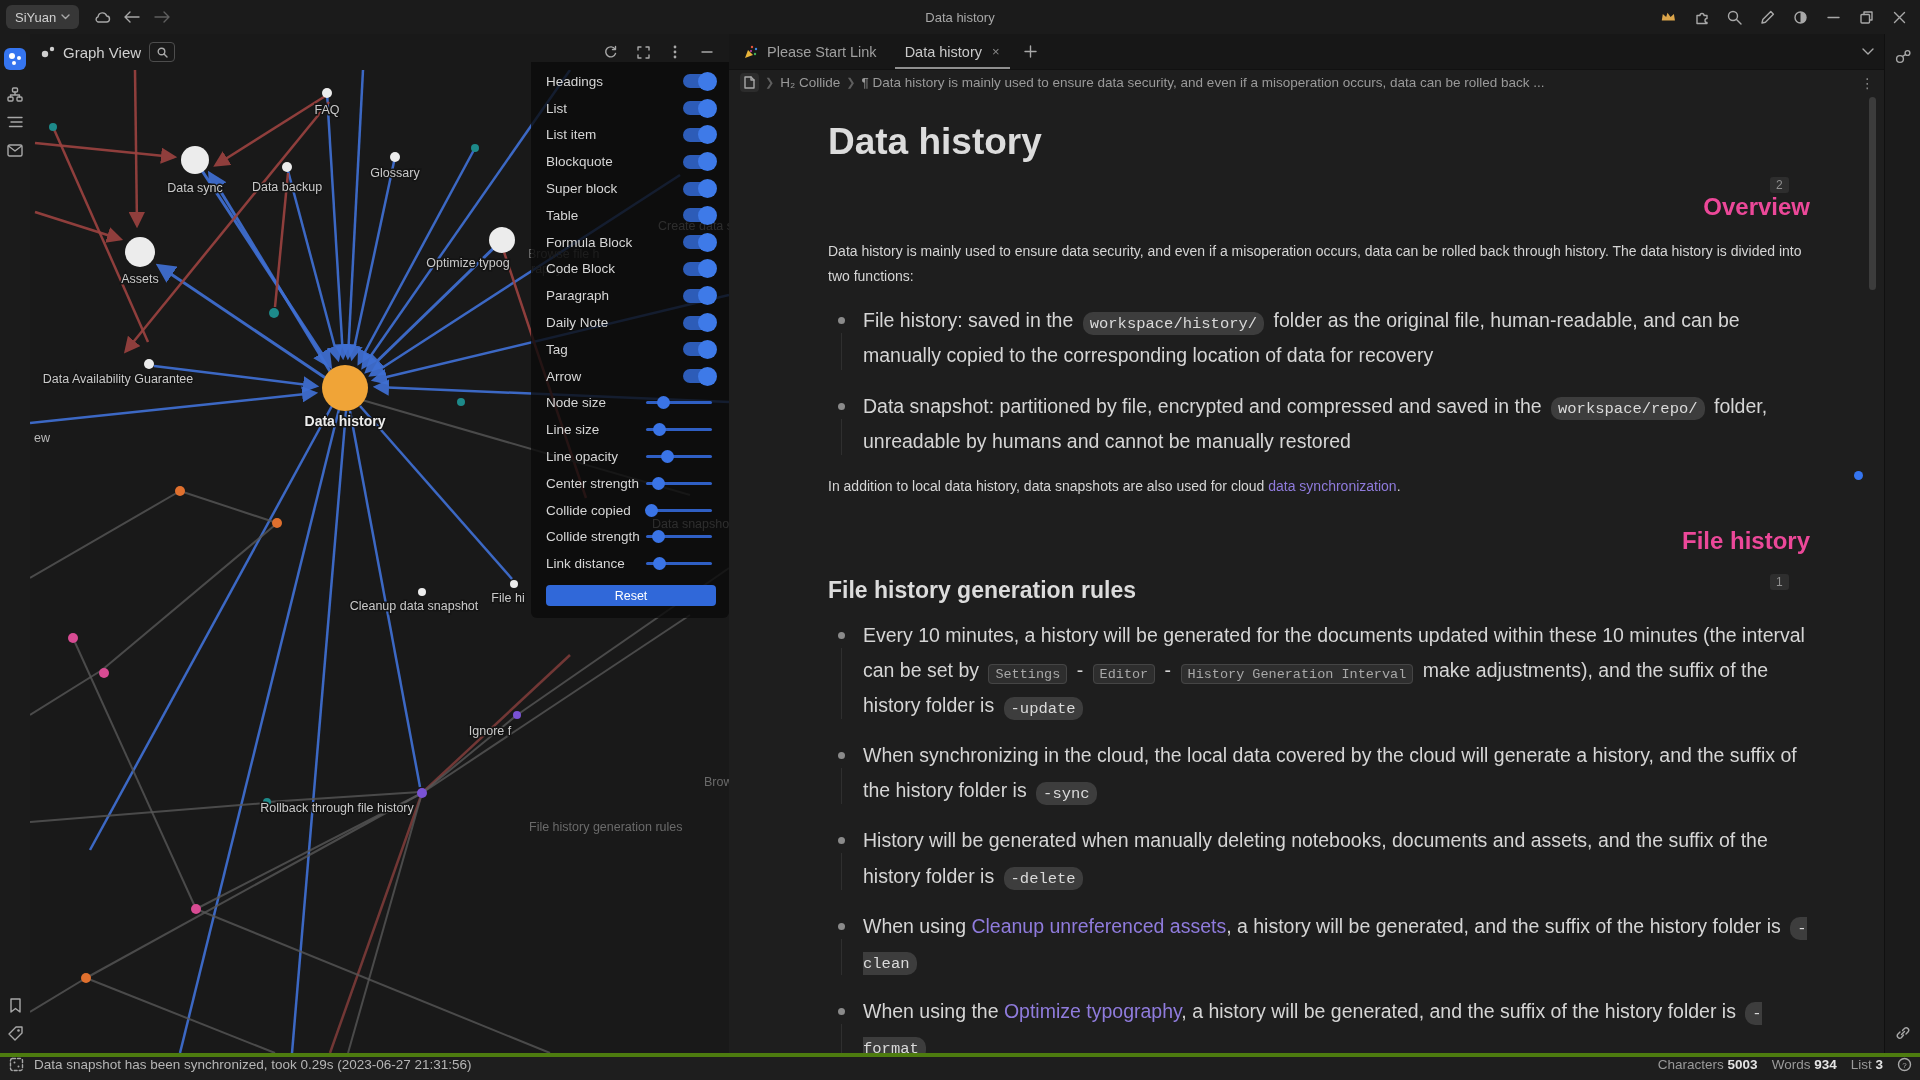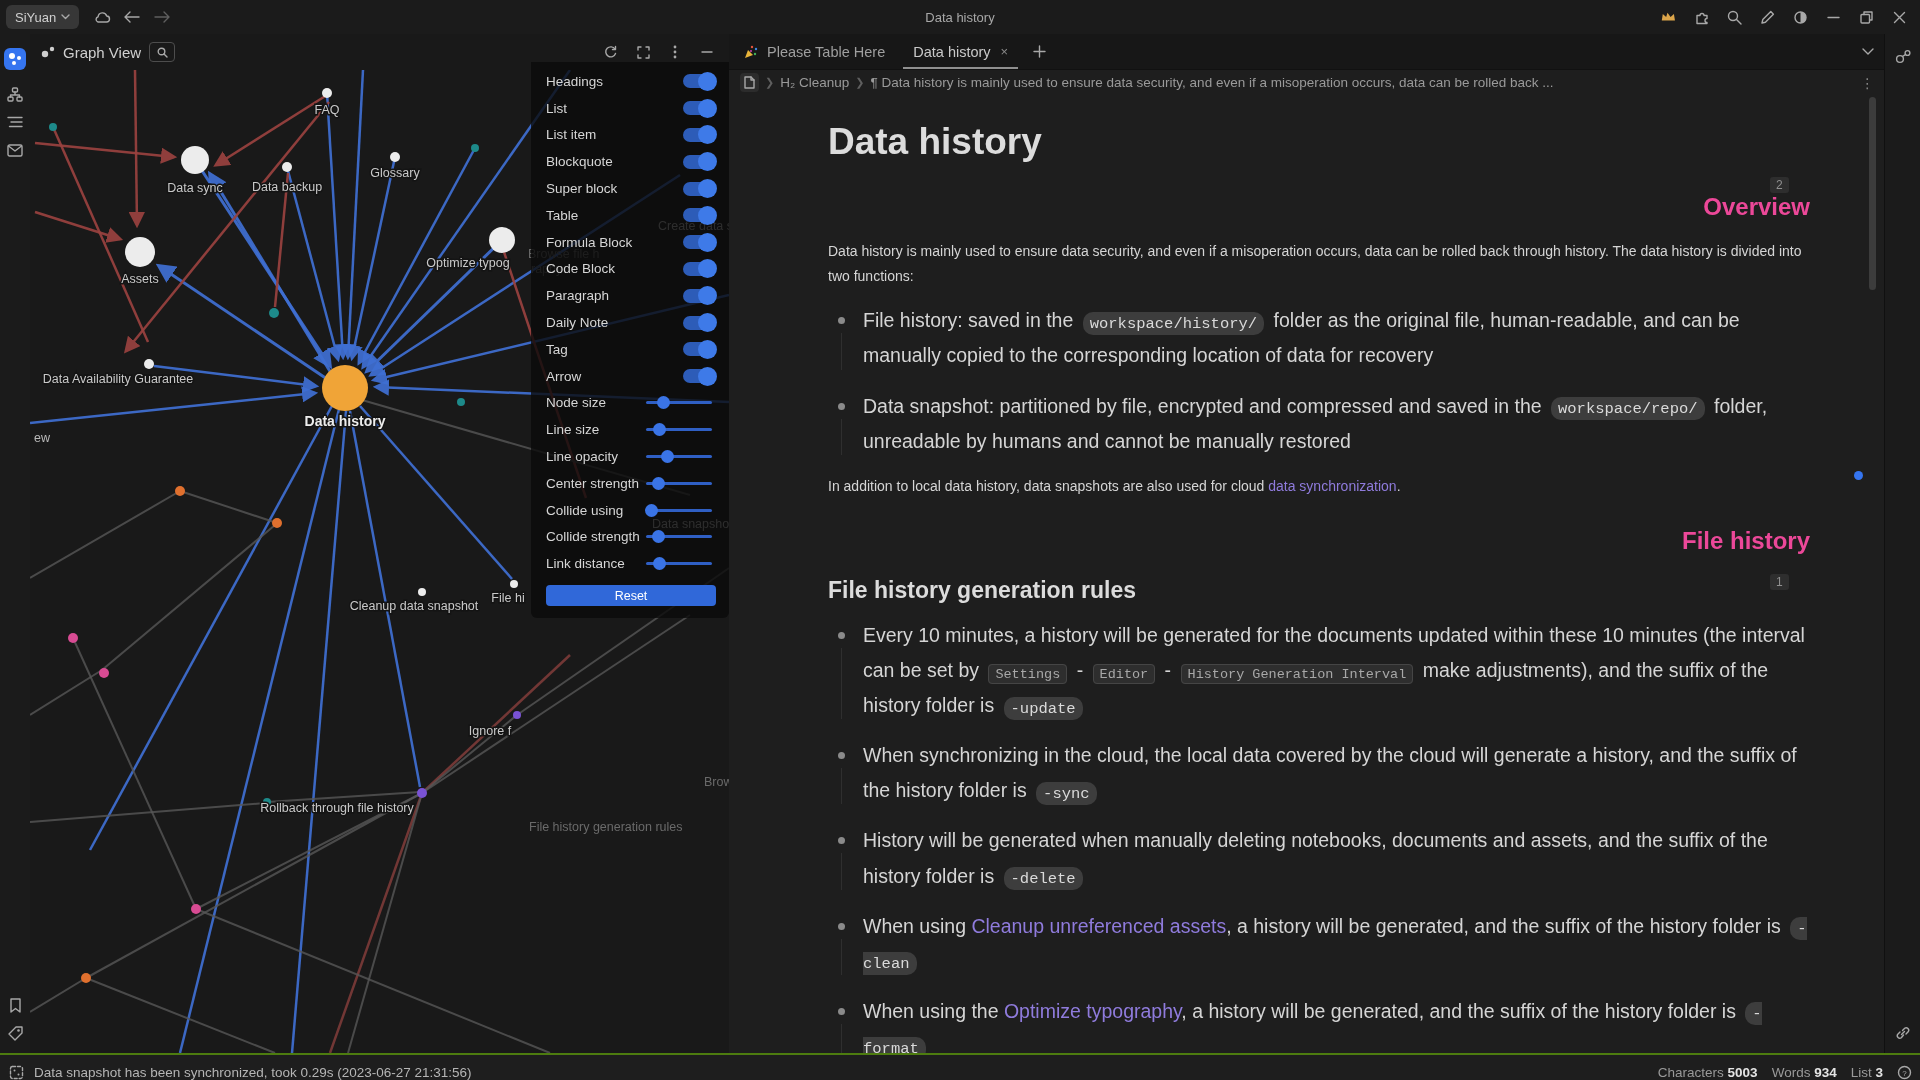--- a/index.html
+++ b/index.html
@@ -98,21 +98,21 @@
 
   .badge-num { position:absolute; left:1041px; background:#2e2e2e; color:#909090; font-size:12px;
     padding:1px 6px; border-radius:3px; z-index:5; }
   .scroll-thumb { position:absolute; left:1140px; top:63px; width:7px; height:193px; background:#3c3c3c;
     border-radius:4px; z-index:5; }
   .blue-dot { position:absolute; left:1125px; top:437px; width:9px; height:9px; border-radius:50%;
     background:#3575f0; z-index:5; }
 
   
   .statusbar { position:absolute; left:0; right:0; bottom:0; height:27px; background:#1e1e1e;
-    border-top:2px solid #4d7c0f; display:flex; align-items:flex-end; z-index:50;
+    border-top:4px solid #4d7c0f; display:flex; align-items:flex-start; z-index:50;
     color:#b5b5b5; font-size:13.5px; }
   .sb-left { display:flex; align-items:center; gap:10px; padding-left:9px; }
   .sb-right { margin-left:auto; display:flex; align-items:center; gap:14px; padding-right:8px; color:#9a9a9a; }
   .sb-right b { color:#e4e4e4; font-weight:bold; }
 </style>
 </head>
 <body>
 
 <div class="titlebar">
   <div class="app-menu">
@@ -443,21 +443,21 @@
             <div class="slider-knob" style="left: calc(32% - 6px);"></div>
           </div>
         </div>
         <div class="gp-row">
           <span class="gp-label">Center strength</span>
           <div class="slider">
             <div class="slider-knob" style="left: calc(18% - 6px);"></div>
           </div>
         </div>
         <div class="gp-row">
-          <span class="gp-label">Collide using</span>
+          <span class="gp-label">Collide copied</span>
           <div class="slider">
             <div class="slider-knob" style="left: calc(8% - 6px);"></div>
           </div>
         </div>
         <div class="gp-row">
           <span class="gp-label">Collide strength</span>
           <div class="slider">
             <div class="slider-knob" style="left: calc(18% - 6px);"></div>
           </div>
         </div>
@@ -475,21 +475,21 @@
 <div class="editor-pane">
   <div class="tabbar">
     <div class="tab">
       <svg width="16" height="16">
         <path d="M2 14L5 6l5 5z" fill="#e8b43a"></path>
         <circle cx="9" cy="3" r="1.2" fill="#e5533f"></circle>
           <circle cx="13" cy="5" r="1.2" fill="#3f88e5"></circle>
         <circle cx="12" cy="10" r="1.2" fill="#43b05c"></circle>
           <circle cx="8" cy="7" r="1" fill="#d543b8"></circle>
       </svg>
-      <span>Please Table Here</span>
+      <span>Please Start Link</span>
     </div>
     <div class="tab active">
       <span>Data history</span>
       <span class="tab-close">×</span>
     </div>
     <div class="tab-plus">
       <svg width="13" height="13">
           <path class="ic" d="M6.5 1v11M1 6.5h11"></path>
         </svg>
     </div>
@@ -503,21 +503,21 @@
   </div>
 
   <div class="crumbbar">
     <div class="crumb-doc">
       <svg width="11" height="13">
           <path class="ic" d="M1 1h6l3 3v8H1z"></path>
           <path class="ic" d="M7 1v3h3"></path>
         </svg>
     </div>
     <span class="crumb-sep">❯</span>
-    <span class="crumb-item">H₂ Cleanup</span>
+    <span class="crumb-item">H₂ Collide</span>
     <span class="crumb-sep">❯</span>
     <span class="crumb-item crumb-para">¶ Data history is mainly used to ensure data security, and even if a misoperation occurs, data can be rolled back ...</span>
     <span class="crumb-more">⋮</span>
   </div>
 
   <div class="doc" id="doc-content">
       <h1>Data history</h1>
       <h2>Overview</h2>
       <p><span>Data history is mainly used to ensure data security, and even if a misoperation occurs, data can be rolled back through history. The data history is divided into two functions:</span></p>
       <div class="ul">

